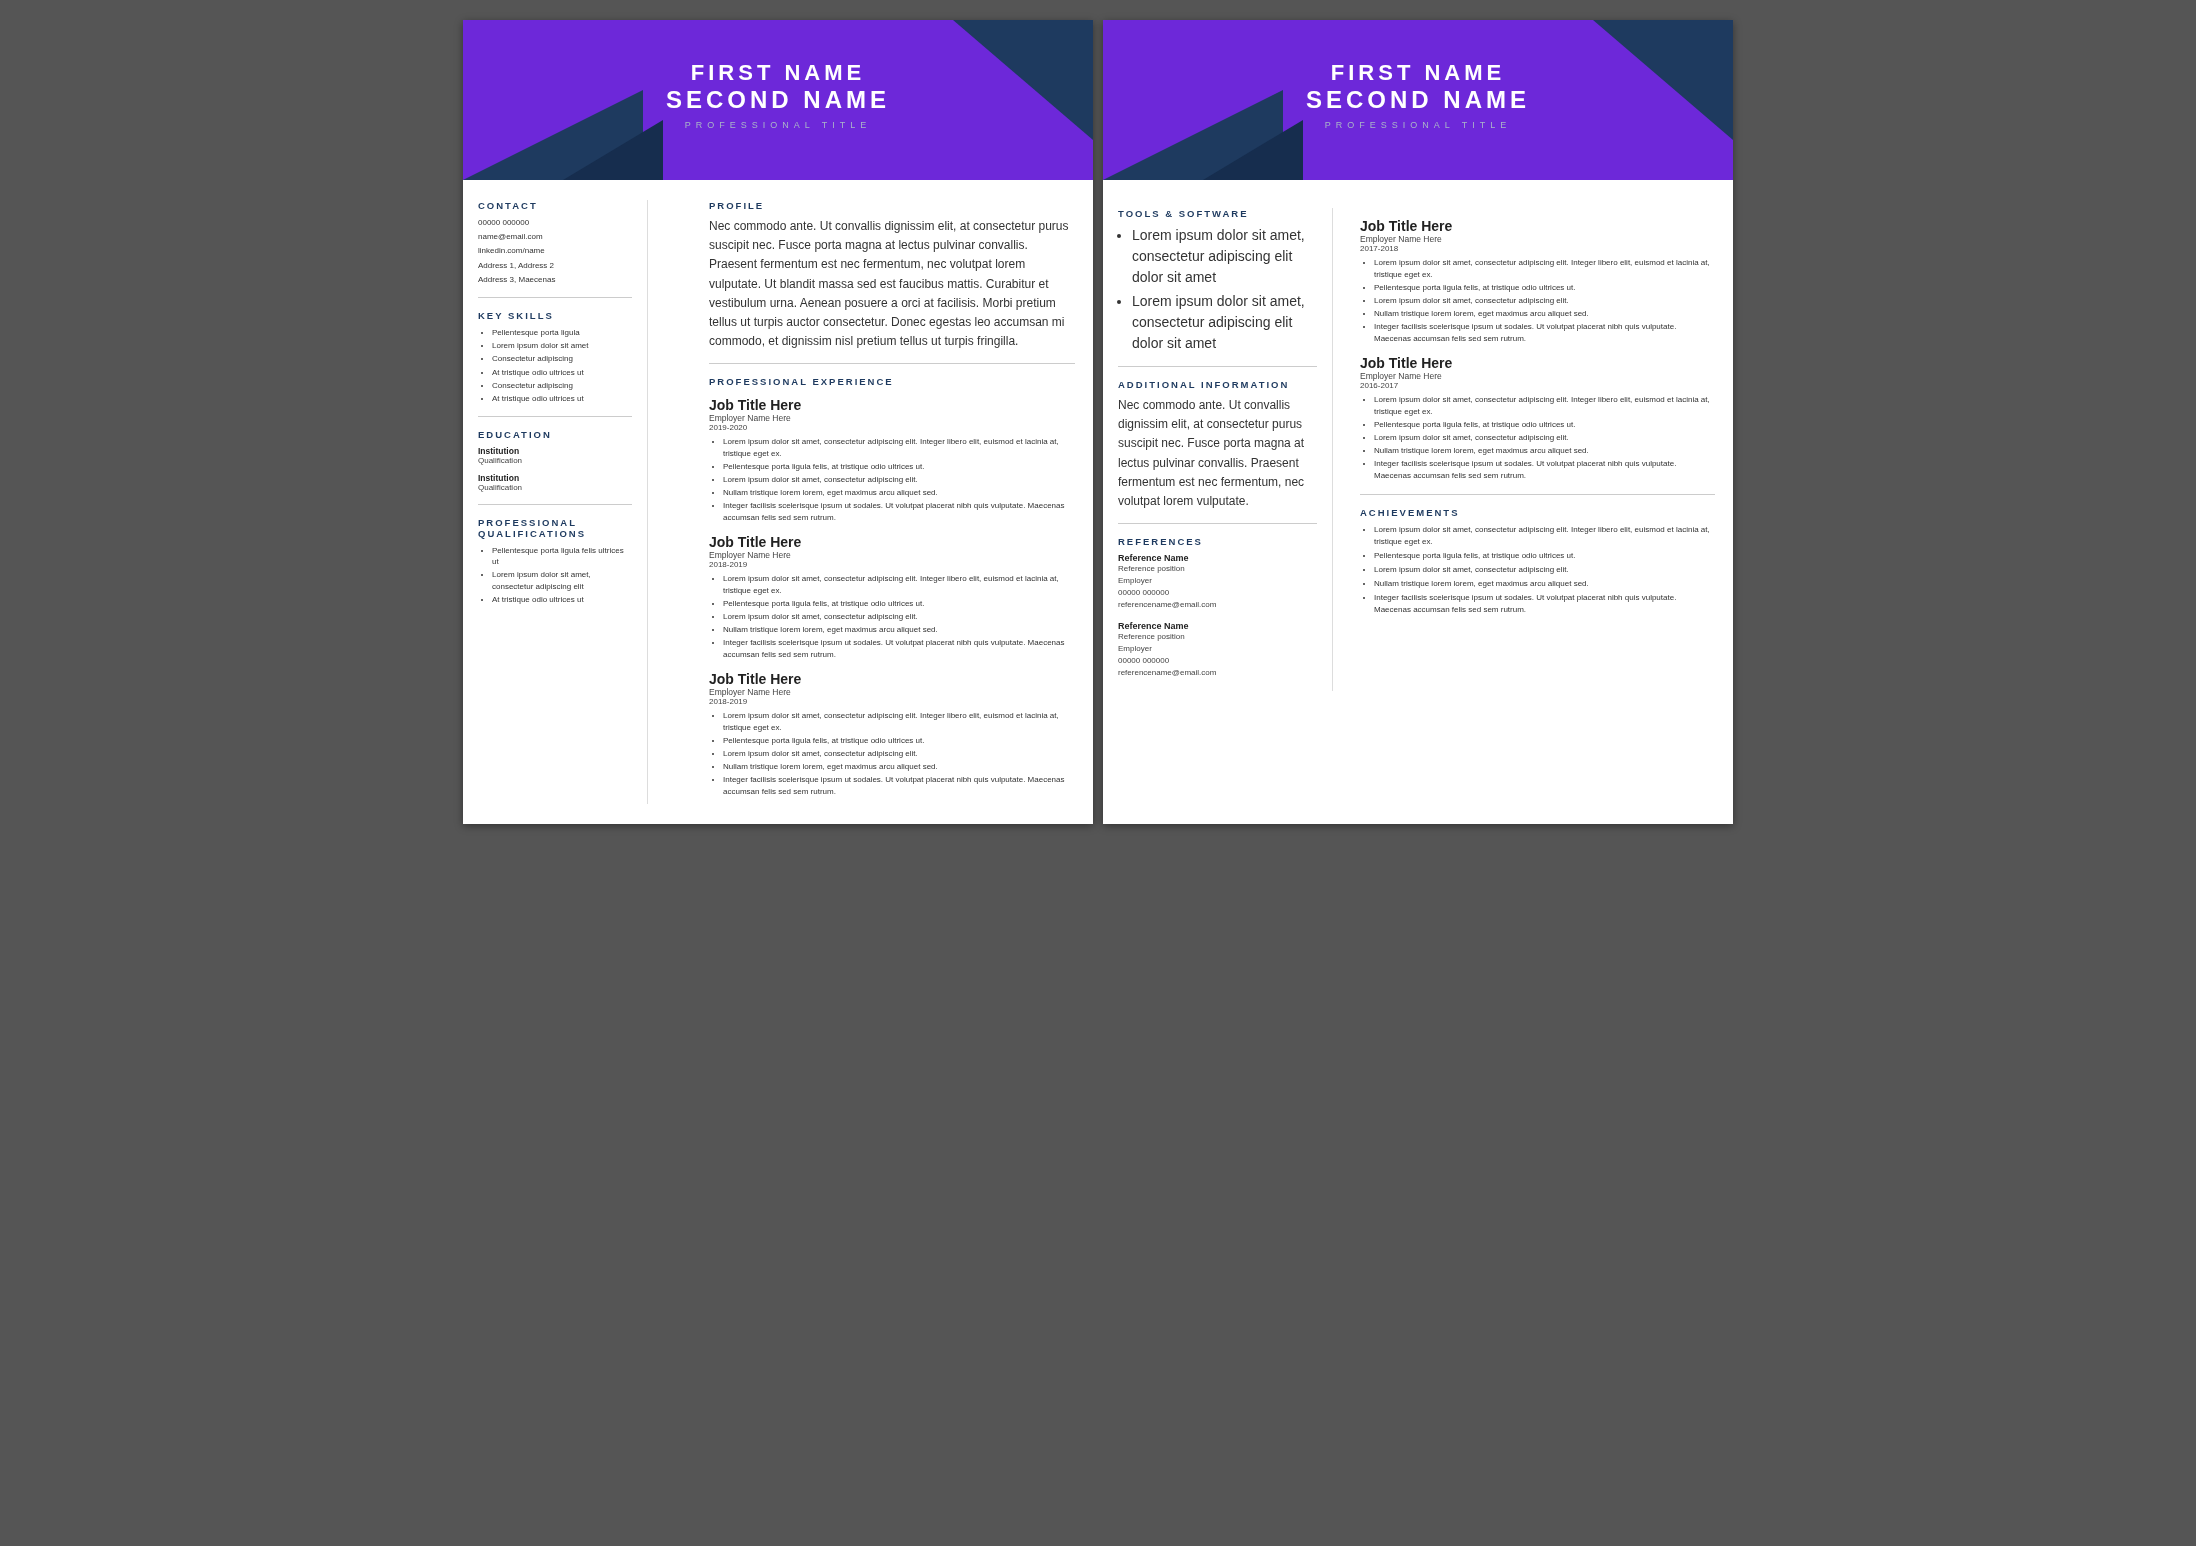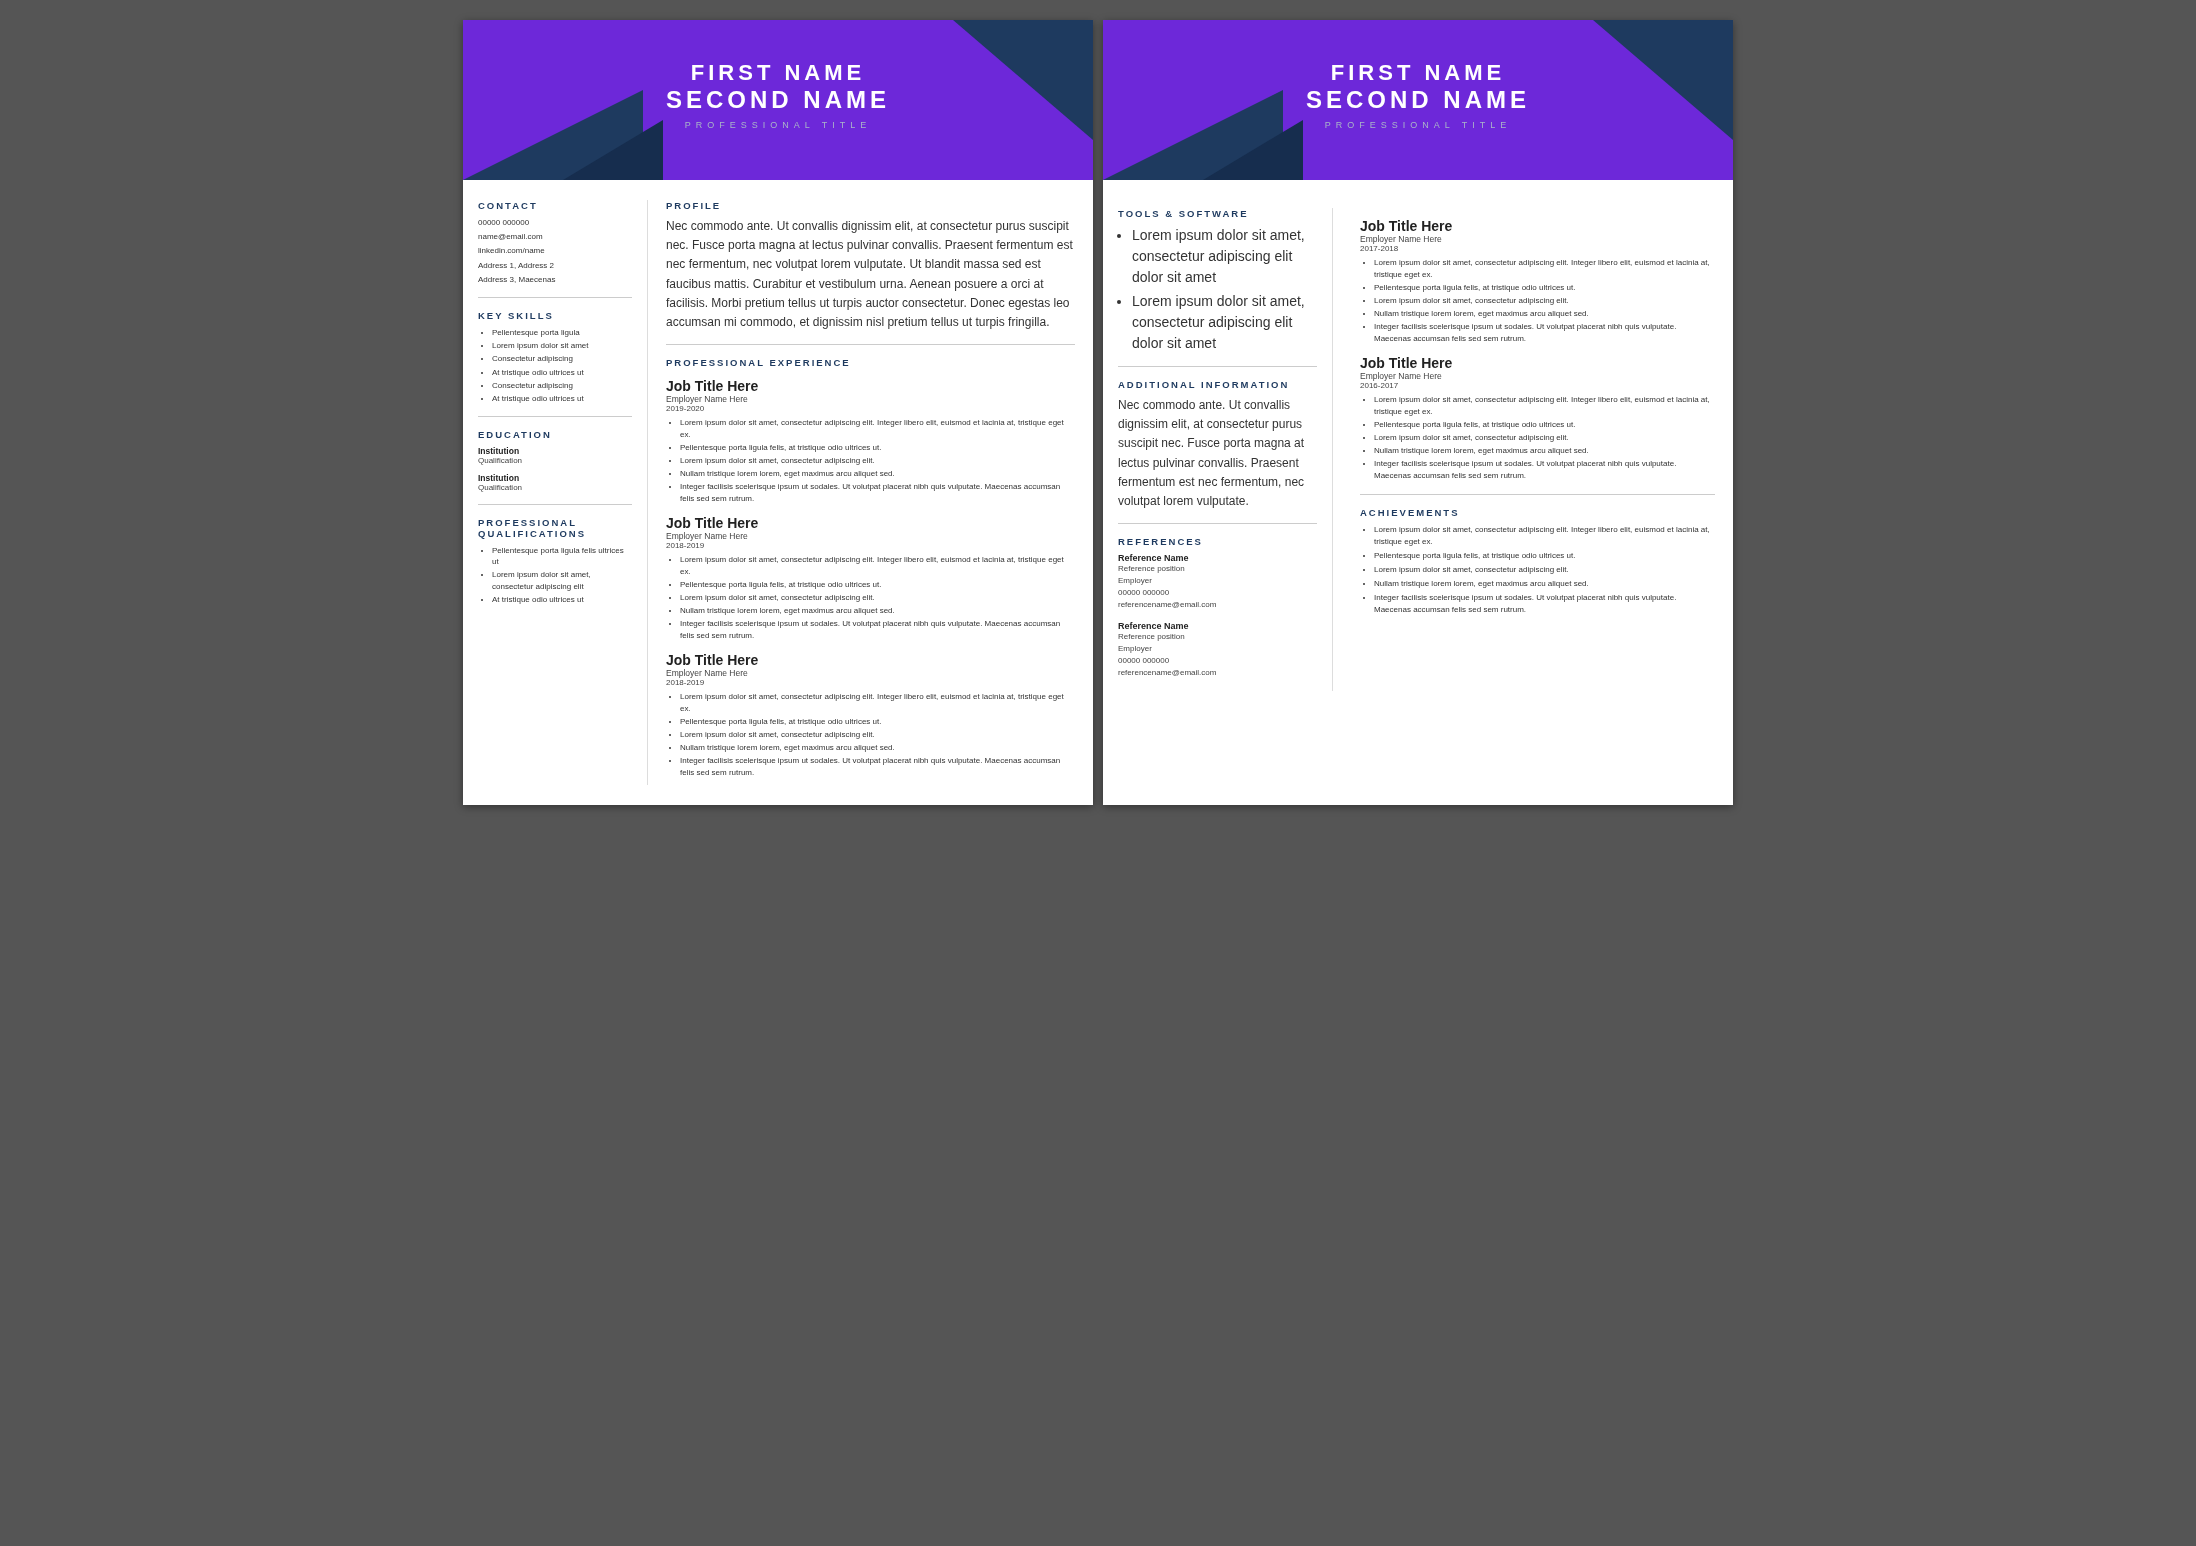--- a/index.html
+++ b/index.html
@@ -96,20 +96,21 @@
       border-style: solid;
       border-width: 0 0 60px 100px;
       border-color: transparent transparent #162d4e transparent;
       z-index: 1;
     }
 
     
     .page-body {
       display: flex;
       padding: 20px 0;
+      gap: 43px;
     }
     .sidebar {
       width: 185px;
       min-width: 185px;
       padding: 0 15px;
       border-right: 1px solid #ddd;
     }
     .main-content {
       flex: 1;
       padding: 0 18px;

